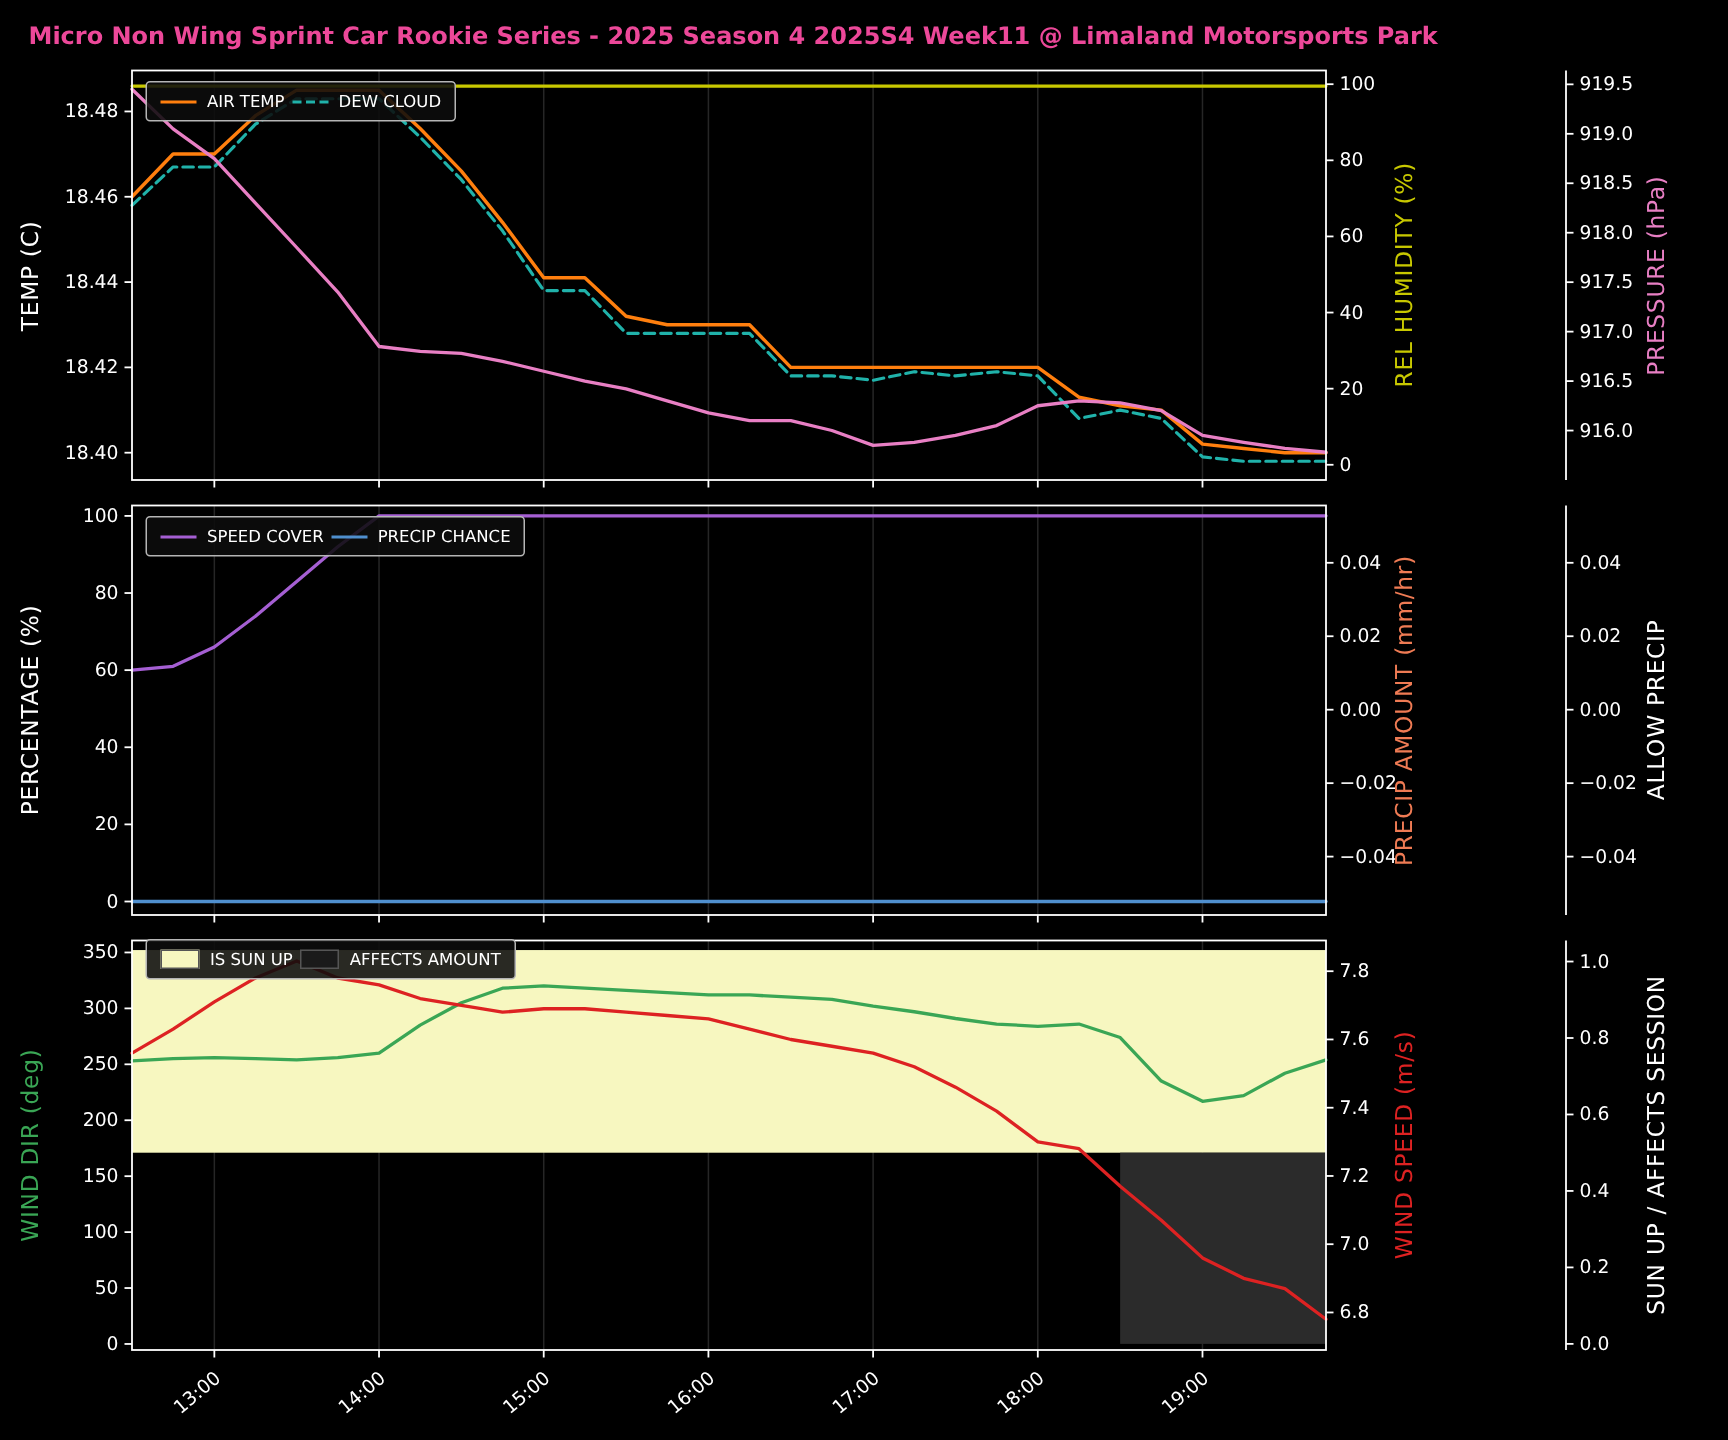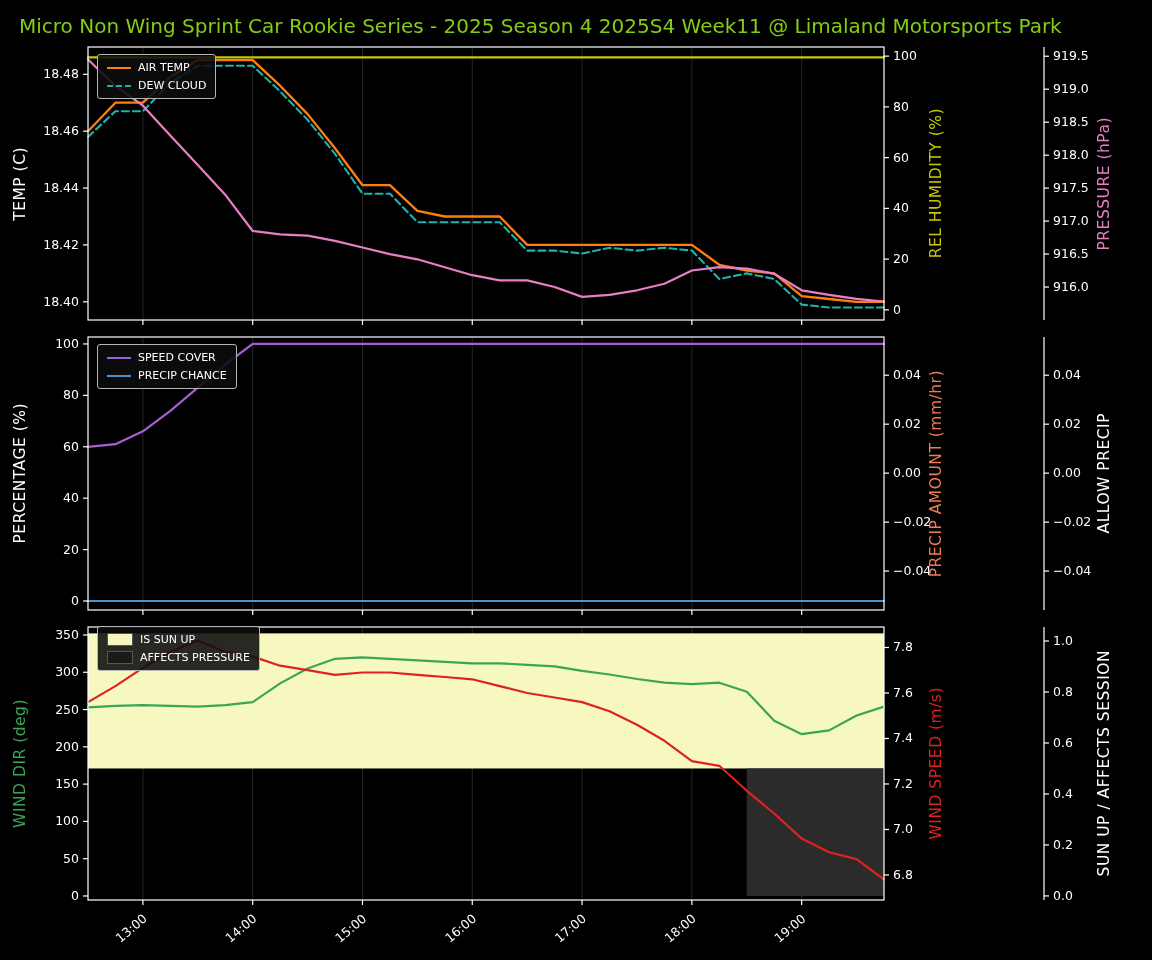--- a/index.html
+++ b/index.html
@@ -1,23 +1,23 @@
 <!DOCTYPE html>
 <html><head>
 <meta charset="utf-8">
 <style>
   html,body{margin:0;padding:0;background:#000;}
   body{width:1152px;height:960px;position:relative;overflow:hidden;
        font-family:"DejaVu Sans",sans-serif;color:#fff;}
-  .title{position:absolute;left:19px;top:14px;font-size:20px;color:#84cc16;white-space:nowrap;}
+  .title{position:absolute;left:19px;top:14px;font-size:16px;color:#ec4899;white-space:nowrap;font-weight:bold;}
   #chart-svg{position:absolute;left:0;top:0;}
   .ywrap{position:absolute;width:28px;display:flex;align-items:center;justify-content:center;}
   .ylabel{writing-mode:vertical-rl;transform:rotate(180deg);font-size:15.5px;white-space:nowrap;letter-spacing:.5px;}
   .legend{position:absolute;background:rgba(12,12,12,.88);border:1px solid #b5b5b5;border-radius:3px;
-          padding:6px 9px;display:flex;flex-direction:column;gap:5px;font-size:11px;color:#fff;z-index:5;}
+          padding:6px 9px;display:flex;flex-direction:row;gap:5px;font-size:11px;color:#fff;z-index:5;}
   .lrow{display:flex;align-items:center;gap:7px;}
   .lswatch{width:24px;flex:0 0 24px;height:0;}
 </style>
 </head>
 <body>
 
 <div class="title">Micro Non Wing Sprint Car Rookie Series - 2025 Season 4 2025S4 Week11 @ Limaland Motorsports Park</div>
 
 <svg id="chart-svg" width="1152" height="960">
     <g>
@@ -255,15 +255,15 @@
   </div>
 </div>
 
 <div class="legend" style="left:97px;top:626px">
   <div class="lrow">
     <span class="lswatch" style="height: 11px; background: rgb(247, 247, 192); border: 1px solid rgb(85, 85, 85);"></span>
     <span>IS SUN UP</span>
   </div>
   <div class="lrow">
     <span class="lswatch" style="height: 11px; background: rgb(26, 26, 26); border: 1px solid rgb(85, 85, 85);"></span>
-    <span>AFFECTS PRESSURE</span>
+    <span>AFFECTS AMOUNT</span>
   </div>
 </div>
 
 </body></html>

